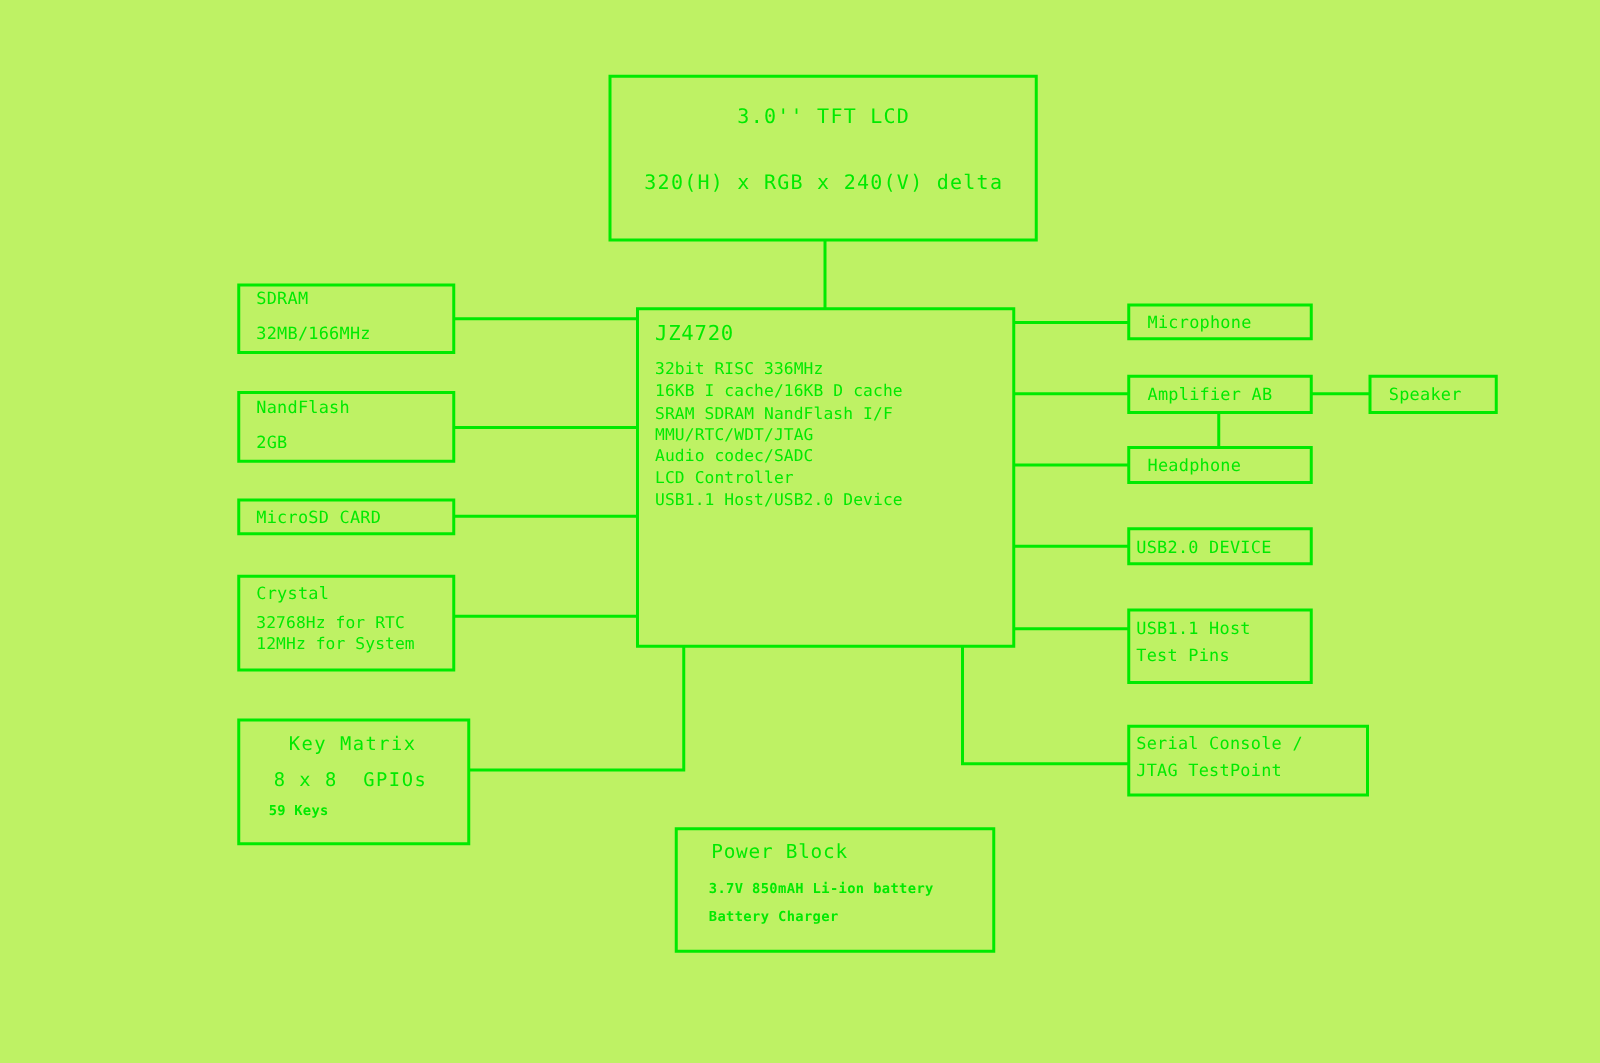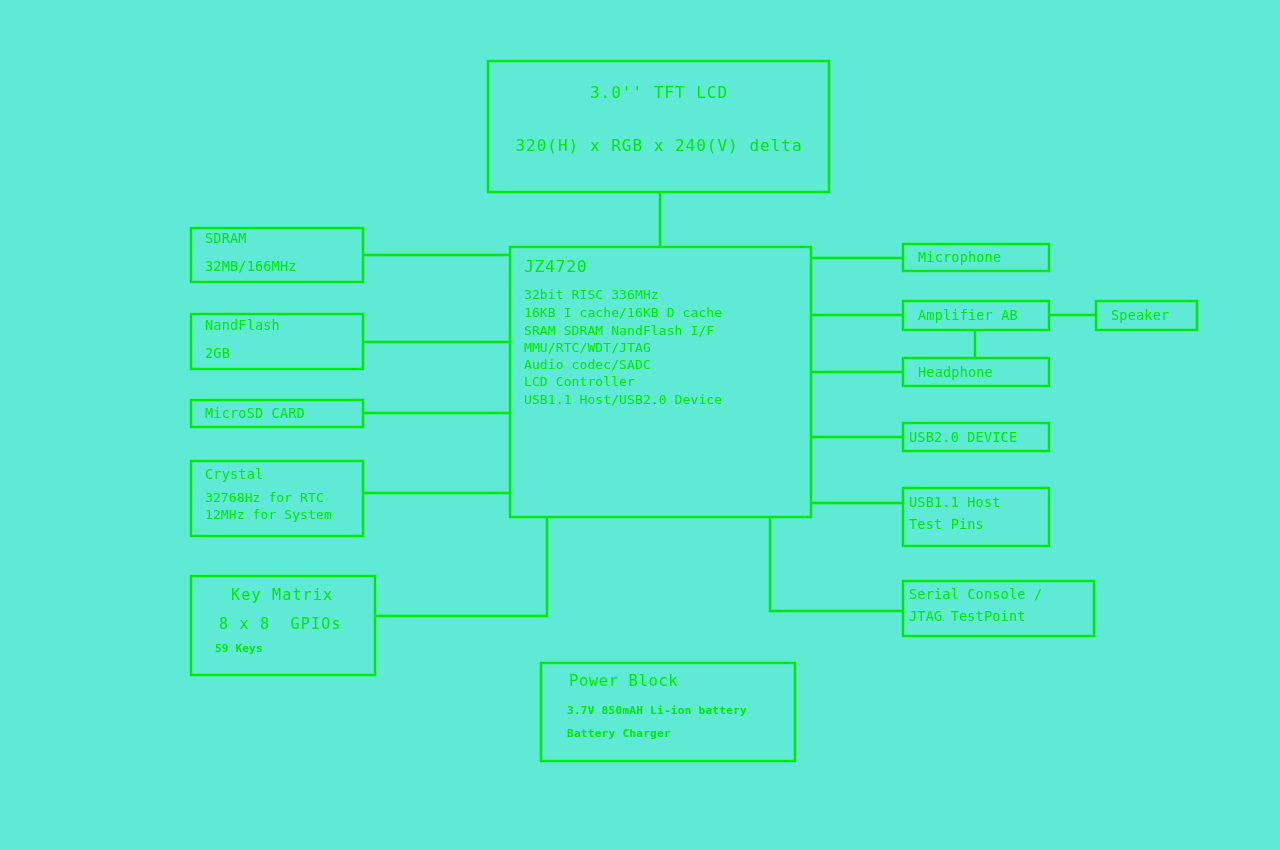--- a/index.html
+++ b/index.html
@@ -9,21 +9,21 @@
     background: #ffffff;
     width: 1280px;
     height: 850px;
     overflow: hidden;
     font-family: "DejaVu Sans Mono", "Liberation Mono", monospace;
   }
   #diagram-root {
     position: relative;
     width: 1280px;
     height: 850px;
-    background: #5eead4;
+    background: #bef264;
   }
   svg#block-diagram {
     display: block;
     width: 1280px;
     height: 850px;
   }
   .blk-rect {
     fill: none;
     stroke: #00ea00;
     stroke-width: 2.4;

